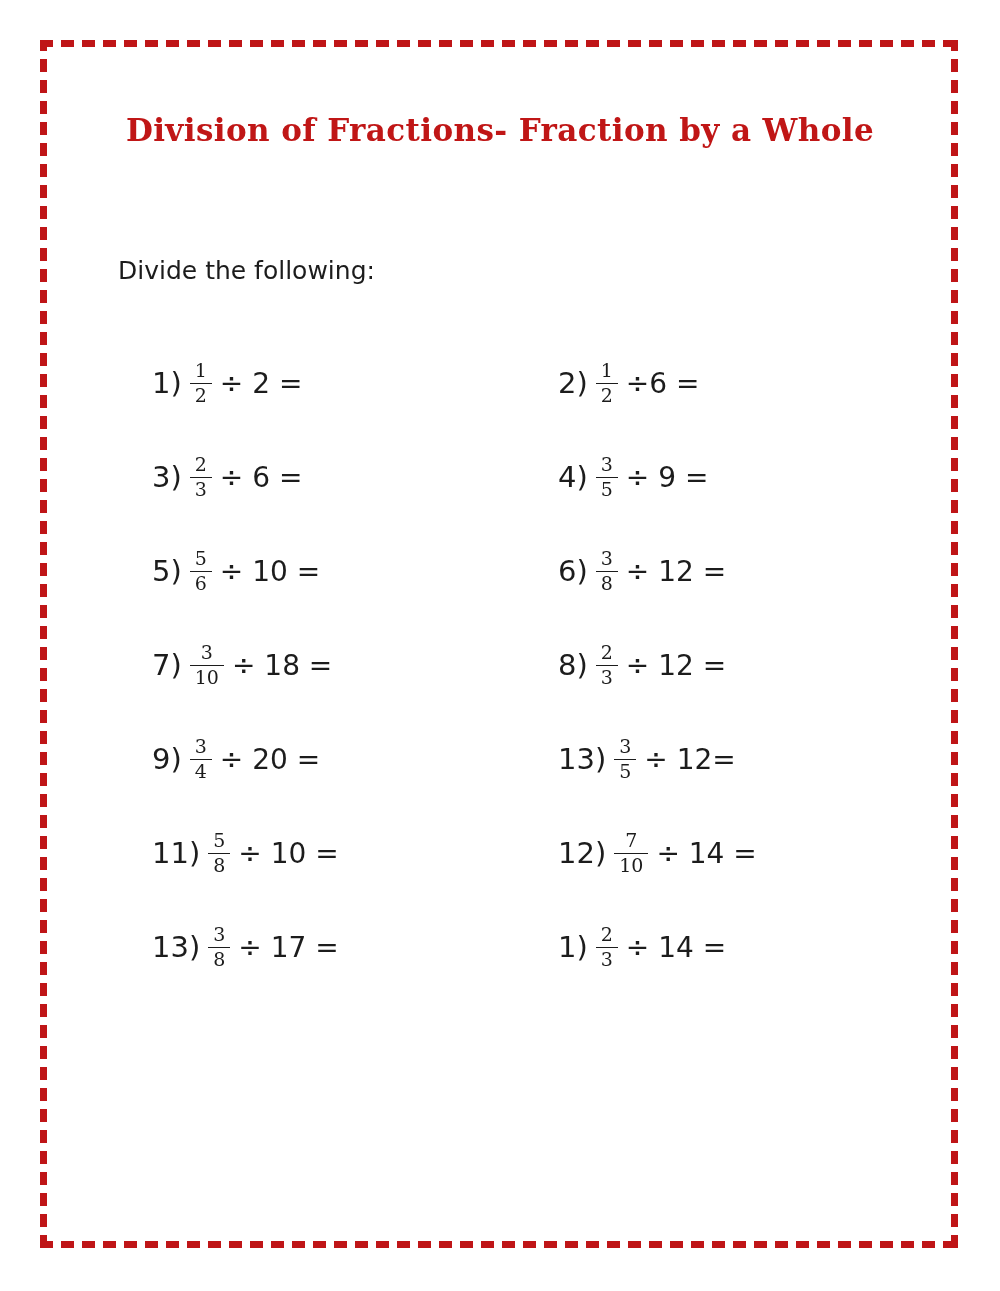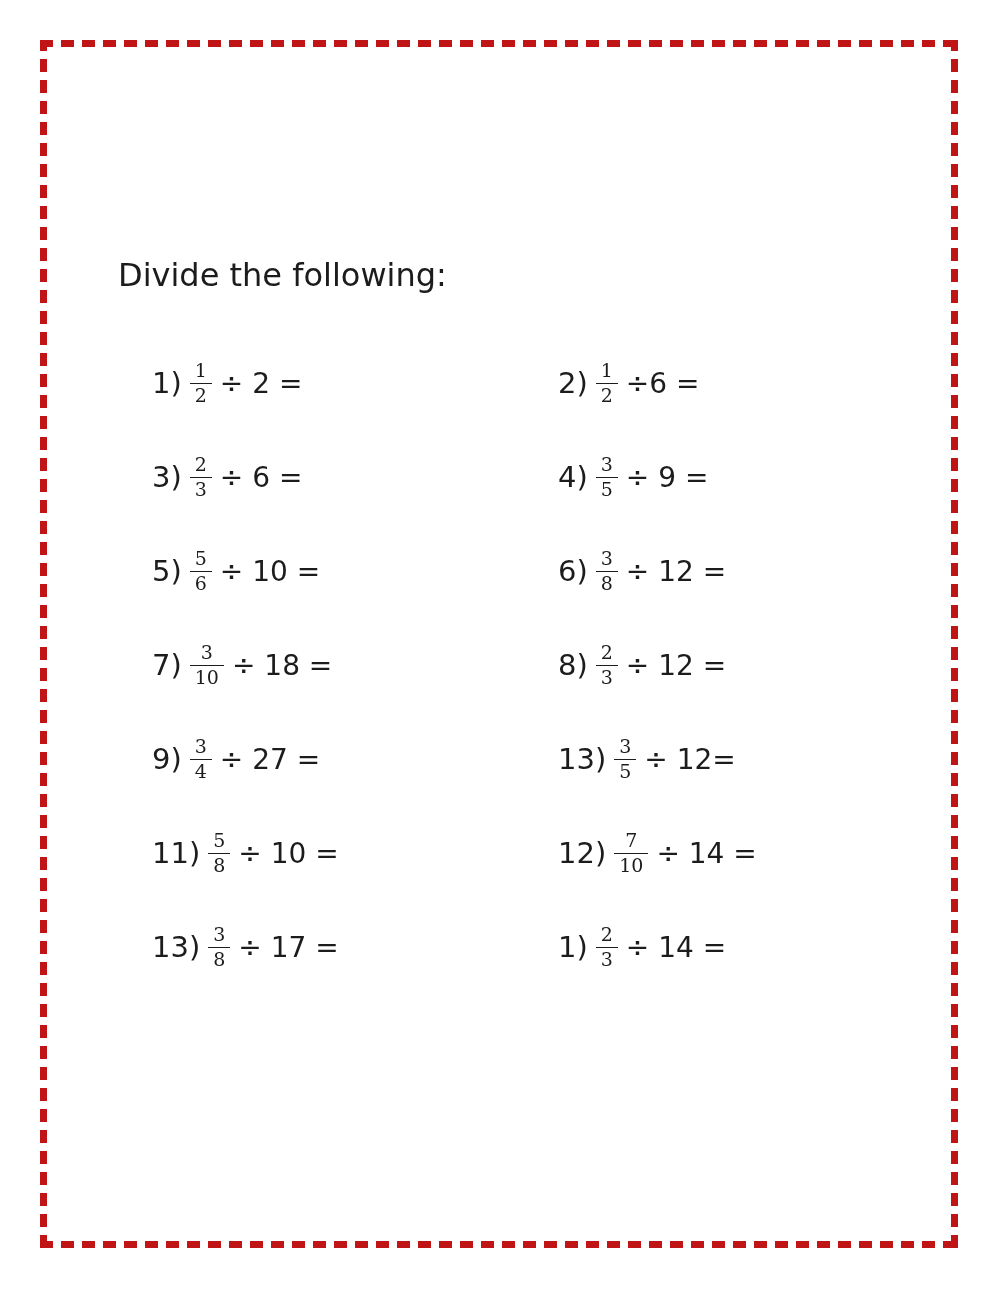--- a/index.html
+++ b/index.html
@@ -44,21 +44,21 @@
     font-size: 31px;
     line-height: 40px;
     letter-spacing: 0.4px;
     color: var(--title-color);
   }
 
   .instruction {
     position: absolute;
     left: 118px;
     top: 256px;
-    font-size: 32px;
+    font-size: 25px;
     color: var(--text-color);
   }
 
   .problems {
     position: absolute;
     left: 152px;
     top: 336px;
     width: 800px;
     display: grid;
     grid-template-columns: 406px 394px;
@@ -98,21 +98,21 @@
     font-size: 28px;
     white-space: pre;
   }
 </style>
 </head>
 <body>
 
 <div class="page">
   <div class="frame"></div>
 
-  <h1 class="title"><br></h1>
+  <h1 class="title"><span>Division of Fractions- Fraction by a Whole</span><br></h1>
 
   <div class="instruction">Divide the following:</div>
 
   <div class="problems" id="problems">
     <div class="problem">
       <span class="plabel">1)</span>
       <span class="fraction">
         <span class="fnum">1</span>
         <span class="fden">2</span>
       </span>
@@ -181,21 +181,21 @@
       </span>
       <span class="rest">÷ 12 =</span>
     </div>
 
     <div class="problem">
       <span class="plabel">9)</span>
       <span class="fraction">
         <span class="fnum">3</span>
         <span class="fden">4</span>
       </span>
-      <span class="rest">÷ 27 =</span>
+      <span class="rest">÷ 20 =</span>
     </div>
 
     <div class="problem">
       <span class="plabel">13)</span>
       <span class="fraction">
         <span class="fnum">3</span>
         <span class="fden">5</span>
       </span>
       <span class="rest">÷ 12=</span>
     </div>

